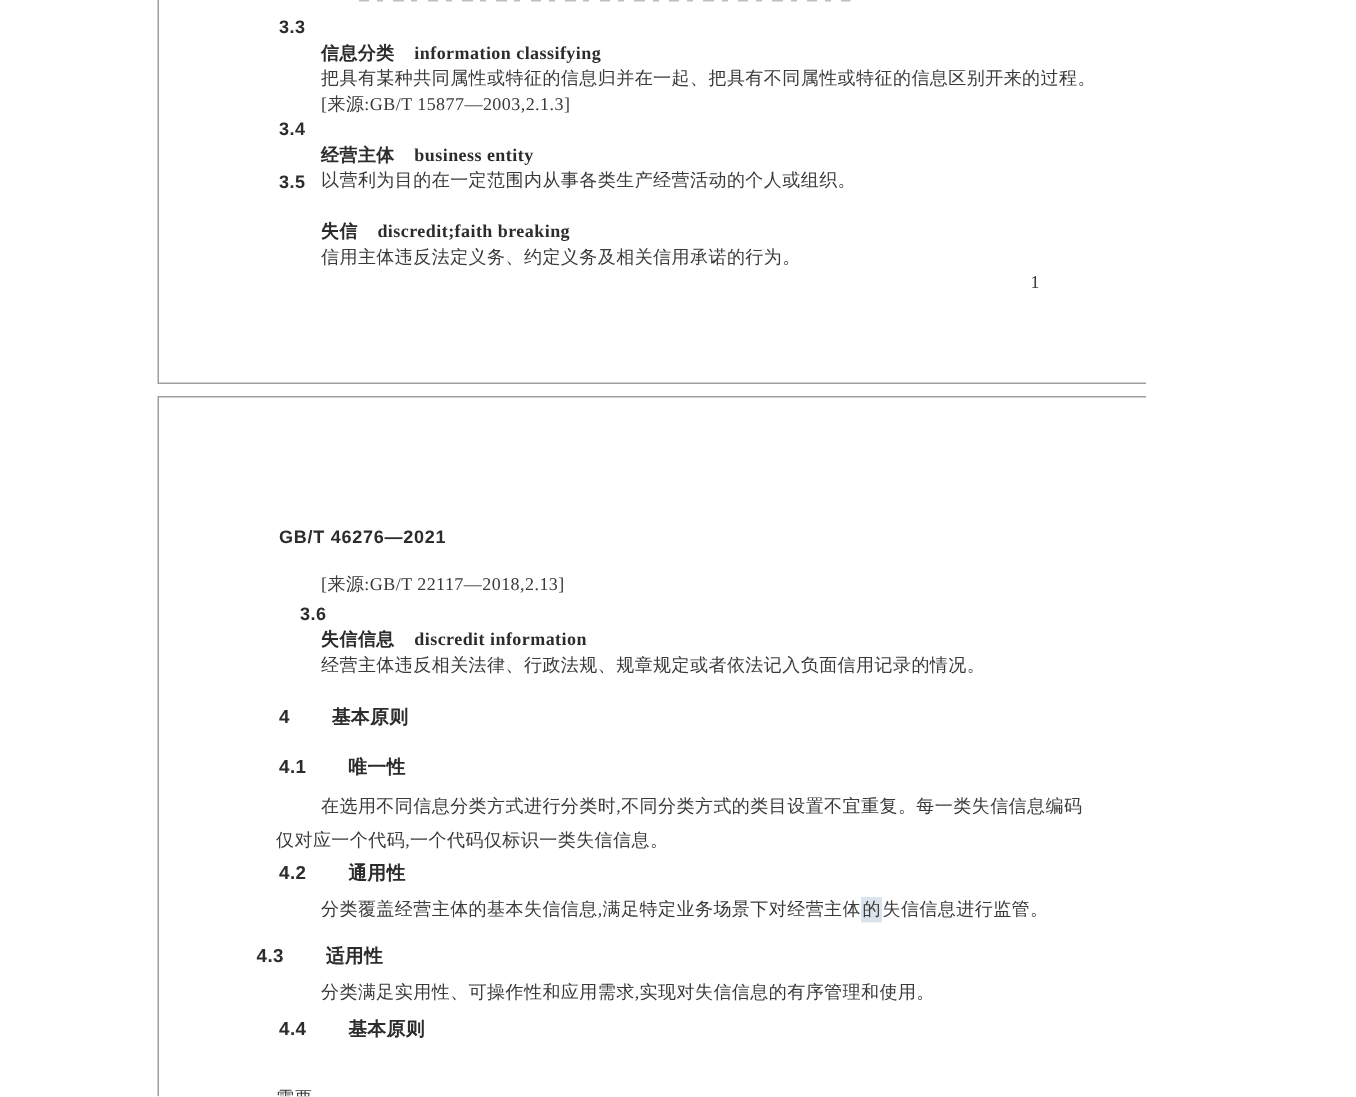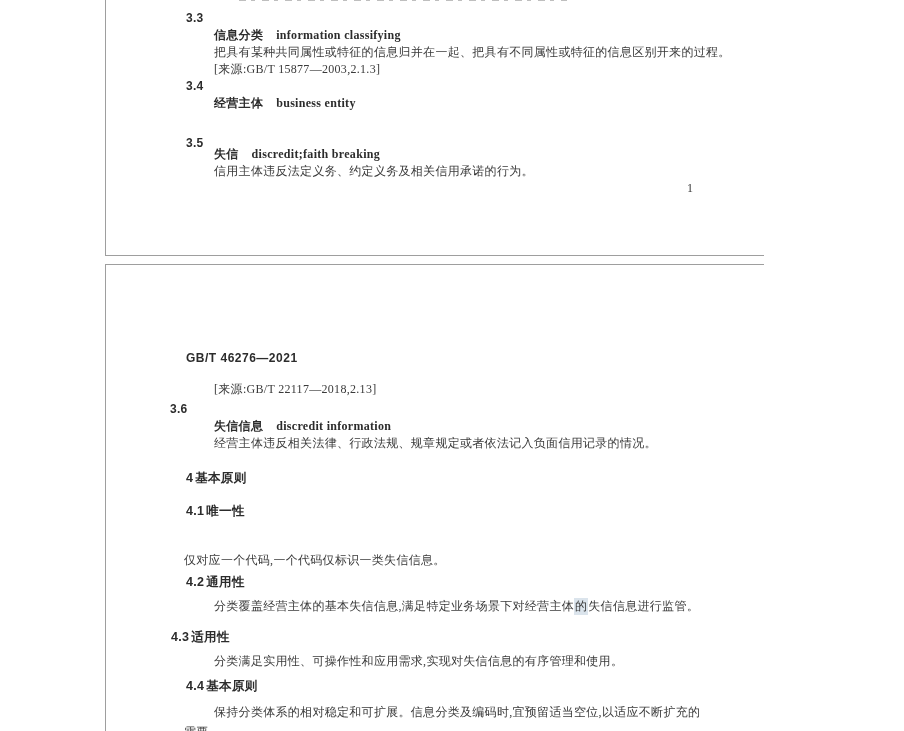--- a/index.html
+++ b/index.html
@@ -48,21 +48,21 @@
     font-family: "Liberation Sans", sans-serif;
     font-weight: 600;
     color: #2c2c2c;
   }
   .h-num, .h-title {
     font-family: "Liberation Sans", sans-serif;
     font-weight: 700;
     color: #2c2c2c;
     font-size: 12.5px;
   }
-  .h-title { margin-left: 2px; }
+  .h-title { margin-left: 28px; }
   .running-header {
     font-family: "Liberation Sans", sans-serif;
     font-weight: 700;
     color: #2c2c2c;
     letter-spacing: 0.5px;
   }
   .page-num { color: #3a3a3a; }
   .hl {
     background: #dbe4ec;
     padding: 1px 1px 2px 1px;
@@ -99,67 +99,68 @@
       <span class="term">信息分类</span><span class="term-en">information classifying</span>
     </div>
     <div class="ln" style="left:108px; top:90px">[来源:GB/T 15877—2003,2.1.3]</div>
 
     <div class="ln" style="left:80px; top:107px">
       <span class="sec-num">3.4</span>
     </div>
     <div class="ln" style="left:108px; top:124px">
       <span class="term">经营主体</span><span class="term-en">business entity</span>
     </div>
+    <div class="ln" style="left:108px; top:141px">以营利为目的在一定范围内从事各类生产经营活动的个人或组织。</div>
 
-    <div class="ln" style="left:80px; top:164px">
+    <div class="ln" style="left:80px; top:142px">
       <span class="sec-num">3.5</span>
     </div>
     <div class="ln" style="left:108px; top:175px">
       <span class="term">失信</span><span class="term-en">discredit;faith breaking</span>
     </div>
     <div class="ln" style="left:108px; top:192px">信用主体违反法定义务、约定义务及相关信用承诺的行为。</div>
 
     <div class="ln page-num" style="left:581px; top:209px">1</div>
   </div>
 
   <div class="page page-2">
 
     <div class="ln running-header" style="left:80px; top:85px">GB/T 46276—2021</div>
 
     <div class="ln" style="left:108px; top:116px">[来源:GB/T 22117—2018,2.13]</div>
 
-    <div class="ln" style="left:64px; top:136px">
+    <div class="ln" style="left:94px; top:136px">
       <span class="sec-num">3.6</span>
     </div>
     <div class="ln" style="left:108px; top:153px">
       <span class="term">失信信息</span><span class="term-en">discredit information</span>
     </div>
     <div class="ln" style="left:108px; top:170px">经营主体违反相关法律、行政法规、规章规定或者依法记入负面信用记录的情况。</div>
 
     <div class="ln" style="left:80px; top:205px">
       <span class="h-num">4</span><span class="h-title">基本原则</span>
     </div>
 
     <div class="ln" style="left:80px; top:238px">
       <span class="h-num">4.1</span><span class="h-title">唯一性</span>
     </div>
+    <div class="ln" style="left:108px; top:264px">在选用不同信息分类方式进行分类时,不同分类方式的类目设置不宜重复。每一类失信信息编码</div>
     <div class="ln" style="left:78px; top:287px">仅对应一个代码,一个代码仅标识一类失信信息。</div>
 
     <div class="ln" style="left:80px; top:309px">
       <span class="h-num">4.2</span><span class="h-title">通用性</span>
     </div>
     <div class="ln" style="left:108px; top:333px">
       <span>分类覆盖经营主体的基本失信信息,满足特定业务场景下对经营主体</span><span class="hl">的</span><span>失信信息进行监管。</span>
     </div>
 
     <div class="ln" style="left:65px; top:364px">
       <span class="h-num">4.3</span><span class="h-title">适用性</span>
     </div>
     <div class="ln" style="left:108px; top:388px">分类满足实用性、可操作性和应用需求,实现对失信信息的有序管理和使用。</div>
 
     <div class="ln" style="left:80px; top:413px">
       <span class="h-num">4.4</span><span class="h-title">基本原则</span>
     </div>
-    <div class="ln" style="left:108px; top:439px">保持分类体系的相对稳定和可扩展。信息分类及编码时,宜预留适当空位,以适应不断扩充的</div>
     <div class="ln" style="left:78px; top:459px">需要。</div>
   </div>
 
 </div>
 
 </body></html>

